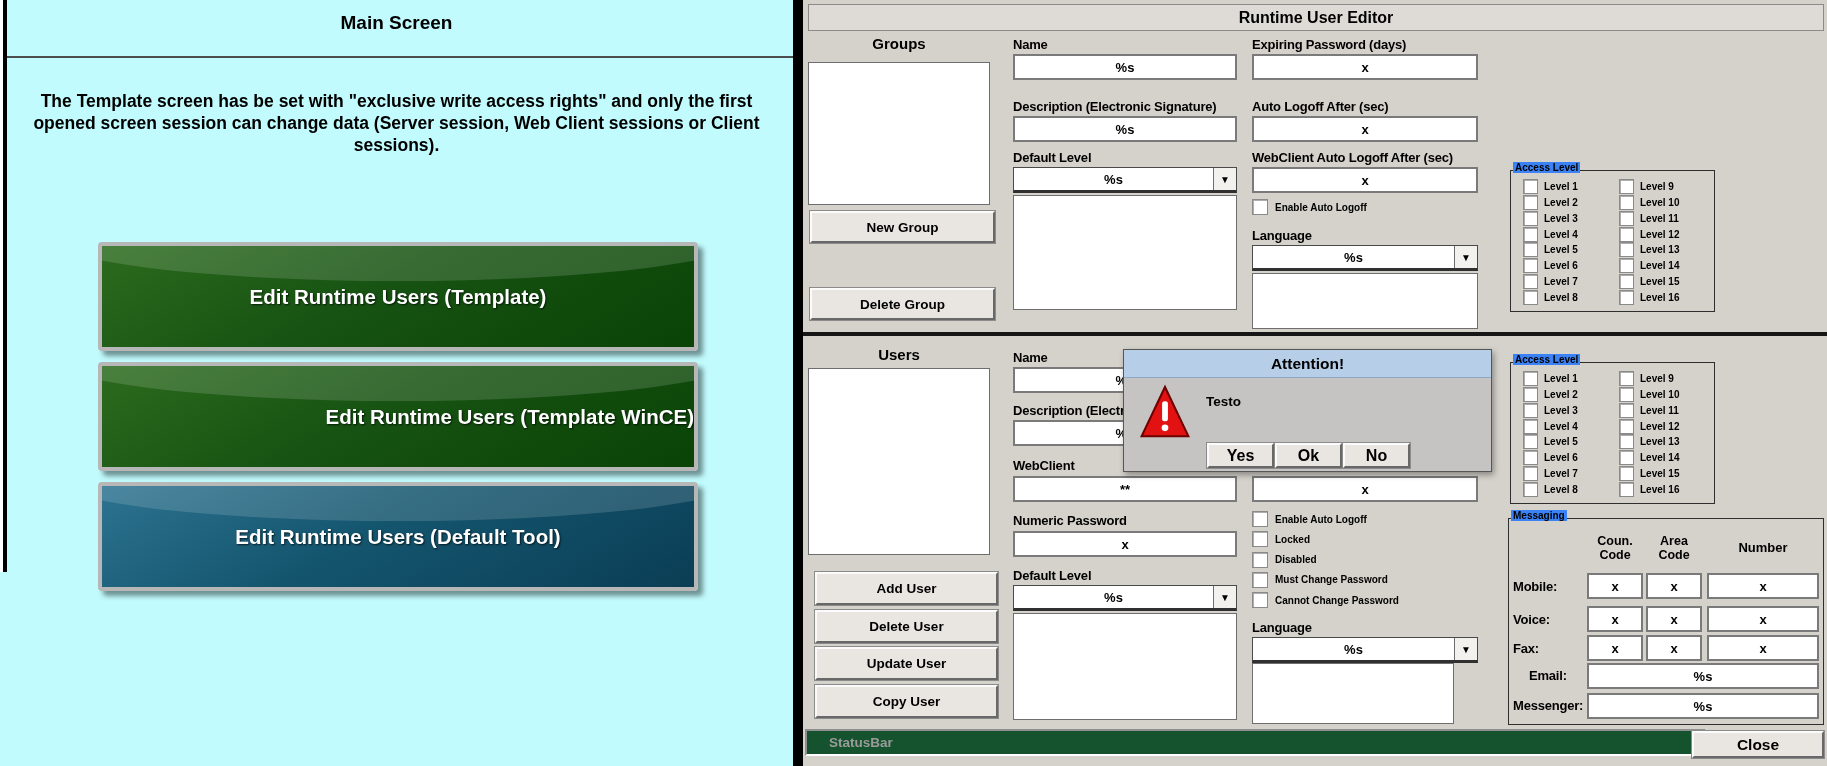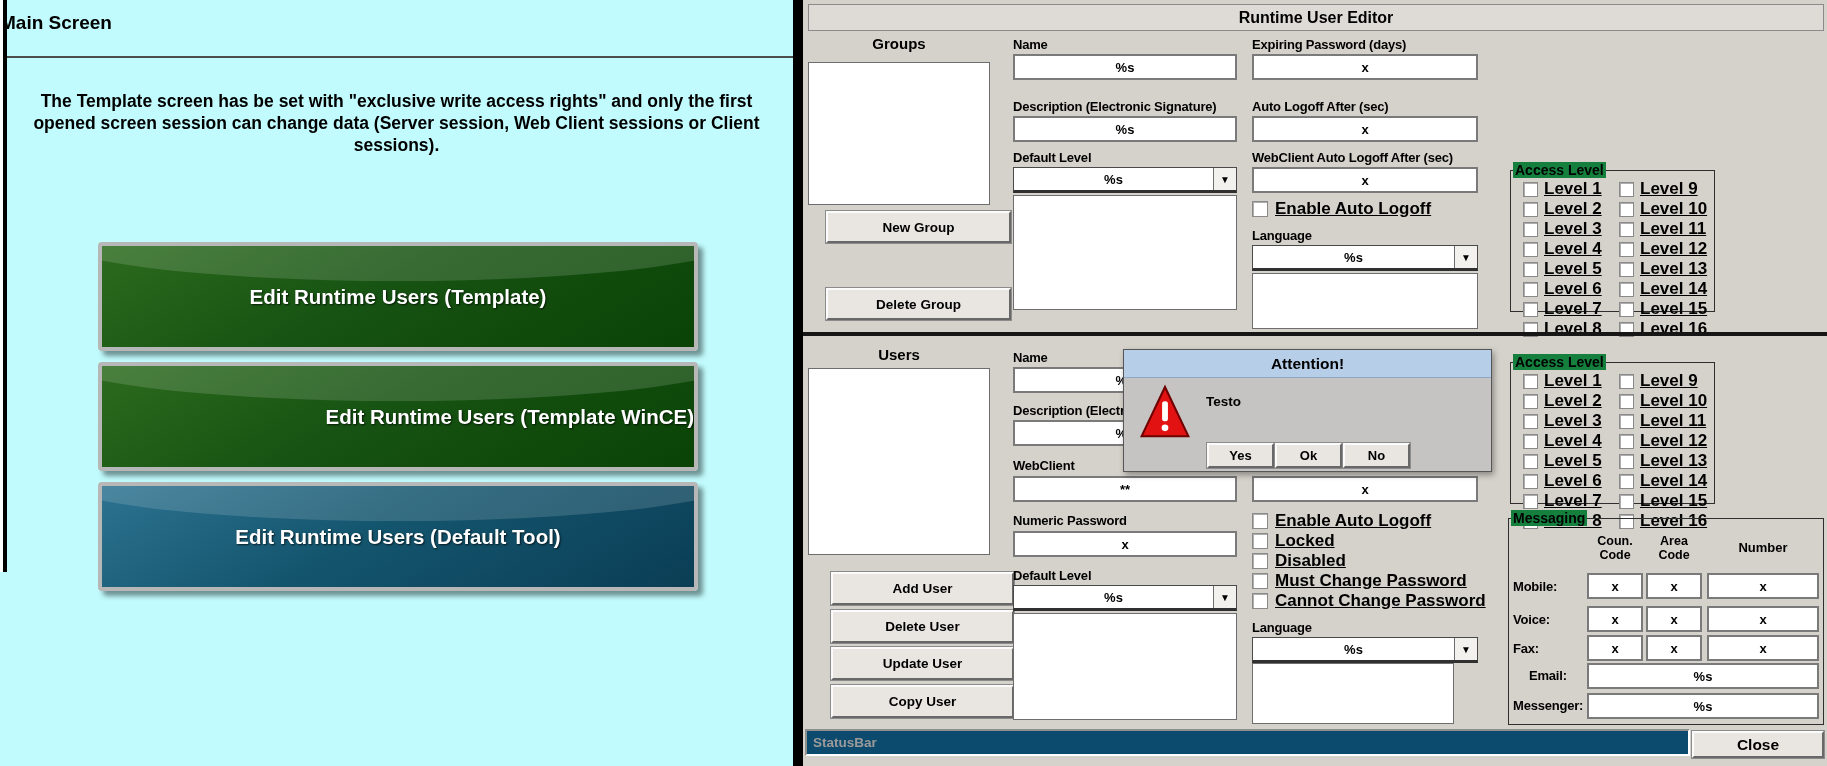--- a/index.html
+++ b/index.html
@@ -3,21 +3,21 @@
 <meta charset="utf-8">
 <style>
   html,body{margin:0;padding:0;background:#9a9a9a;}
   #root{position:relative;width:1827px;height:766px;overflow:hidden;
         font-family:"Liberation Sans","DejaVu Sans",sans-serif;font-weight:bold;color:#000;}
 
   
   .lp{position:absolute;left:0;top:0;width:793px;height:766px;background:#c2fbfd;}
   .lp-frame-w{position:absolute;left:0;top:0;width:3px;height:572px;background:#ffffff;}
   .lp-frame-b{position:absolute;left:3px;top:0;width:4px;height:572px;background:#000;}
-  .lp-title{position:absolute;left:0;top:12px;width:100%;font-size:19px;}
+  .lp-title{position:absolute;left:0;top:12px;width:100%;text-align:center;font-size:19px;}
   .lp-sep{position:absolute;left:0;top:56px;width:100%;height:2px;background:#4c4c4c;}
   .lp-notice{position:absolute;left:28px;top:90px;width:737px;text-align:center;
              font-size:17.5px;line-height:1.27;}
   .bigbtn{position:absolute;left:98px;width:592px;height:101px;
           border:4px solid #b7b7b7;border-radius:4px;
           box-shadow:5px 5px 5px rgba(40,60,60,.55);
           display:flex;align-items:center;justify-content:center;
           color:#fff;font-size:20.5px;text-shadow:1px 1px 2px rgba(0,0,0,.7);
           background:linear-gradient(150deg,var(--c1) 0%,var(--cm) 45%,var(--c2) 100%);
           overflow:hidden;cursor:pointer;}
@@ -36,50 +36,50 @@
          display:flex;align-items:center;justify-content:center;font-size:13px;}
   .listbox{position:absolute;background:#fff;border:1px solid #6e6e6e;}
   .combo{position:absolute;height:22px;border:1px solid #4a4a4a;border-bottom:3px solid #303030;
          background:#fff;display:flex;}
   .cfield{flex:1;display:flex;align-items:center;justify-content:center;font-size:13px;background:#fff;}
   .carrow{width:22px;background:#f2f1ee;border-left:1px solid #6e6e6e;
           display:flex;align-items:center;justify-content:center;font-size:10px;cursor:pointer;}
   .wbtn{background:#e9e6e1;border:2px solid;border-color:#fbfbfb #686868 #686868 #fbfbfb;
         box-shadow:0 0 0 1px #8b8b8b,1px 1px 0 #777;
         display:flex;align-items:center;justify-content:center;font-size:13.5px;cursor:pointer;}
-  .stack{position:absolute;display:flex;flex-direction:column;justify-content:space-between;margin-left:16px;}
+  .stack{position:absolute;display:flex;flex-direction:column;justify-content:space-between;}
   .hsep{position:absolute;left:0;top:332px;width:1024px;height:4px;background:#161616;}
   .cbrow{position:absolute;display:flex;align-items:center;gap:7px;}
   .cb{width:14px;height:14px;background:#fff;border:1px solid #8a8a8a;
       box-shadow:inset 1px 1px 0 #adadad;cursor:pointer;flex:0 0 auto;}
-  .cblbl{font-size:17px;white-space:nowrap;text-decoration:underline;}
+  .cblbl{font-size:10px;white-space:nowrap;}
   .gbox{position:absolute;border:1.5px solid #2e2e2e;}
-  .legend{position:absolute;top:-9px;left:2px;background:#15803d;padding:0 2px;
-          font-size:14px;white-space:nowrap;}
+  .legend{position:absolute;top:-9px;left:2px;background:#3b82f6;padding:0 2px;
+          font-size:10px;white-space:nowrap;}
   .lvlcol{position:absolute;top:8px;bottom:6px;display:flex;flex-direction:column;justify-content:space-between;}
   .lvlrow{display:flex;align-items:center;gap:6px;}
   .lvlrow .cb{width:13px;height:13px;}
   .cbstack{position:absolute;display:flex;flex-direction:column;justify-content:space-between;}
   .cbstack .cbrow{position:static;}
-  .statusbar{position:absolute;left:2px;top:729px;width:875px;height:23px;background:#0c4a6e;
+  .statusbar{position:absolute;left:2px;top:729px;width:875px;height:23px;background:#14532d;
              border:2px solid;border-color:#8f8f8f #ffffff #ffffff #8f8f8f;
-             display:flex;align-items:center;padding-left:6px;font-size:13.5px;color:#9b9b9b;}
+             display:flex;align-items:center;padding-left:22px;font-size:13.5px;color:#9b9b9b;}
   .closebtn{position:absolute;left:889px;top:731px;width:128px;height:23px;font-size:15.5px;}
   .msg-h{position:absolute;text-align:center;font-size:12.5px;line-height:1.1;}
 
   
   .dlg{position:absolute;left:320px;top:349px;width:367px;height:121px;background:#c5c4c2;
        border:1px solid #565656;box-shadow:2px 3px 6px rgba(0,0,0,.35);z-index:50;}
   .dlg-title{position:absolute;left:0;top:0;width:100%;height:27px;background:var(--dlgblue);
        border-bottom:1px solid #8ea7c6;display:flex;align-items:center;justify-content:center;
        font-size:15.5px;}
   .dlg-msg{position:absolute;left:82px;top:44px;font-size:13.5px;}
   .dlg-btns{position:absolute;left:83px;top:93px;width:203px;height:23px;
        display:flex;justify-content:space-between;}
-  .dlgbtn{width:63px;height:21px;font-size:13px;}
+  .dlgbtn{width:63px;height:21px;font-size:16px;}
   .warn{position:absolute;left:16px;top:34px;}
 </style>
 </head>
 <body>
 
 <div id="root">
 
   <div class="lp">
     <div class="lp-title">Main Screen</div>
     <div class="lp-sep"></div>

